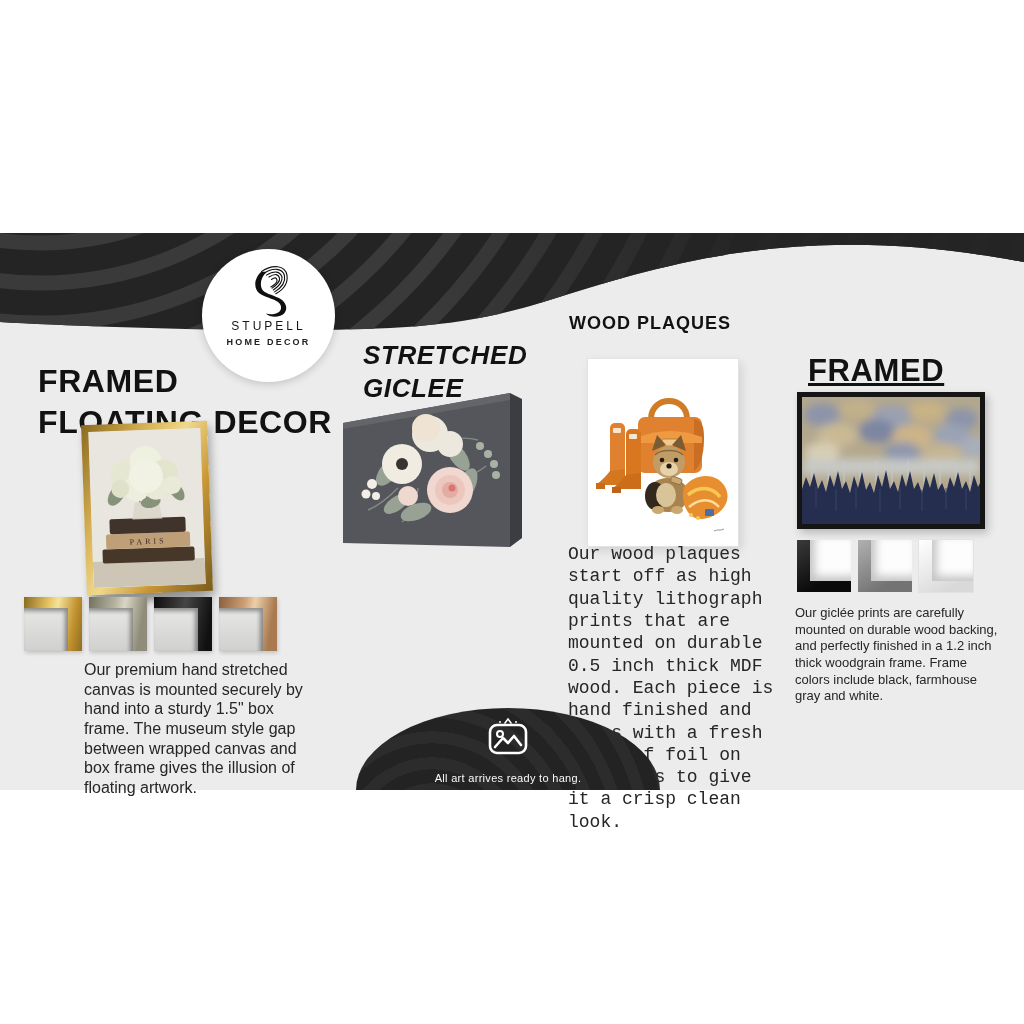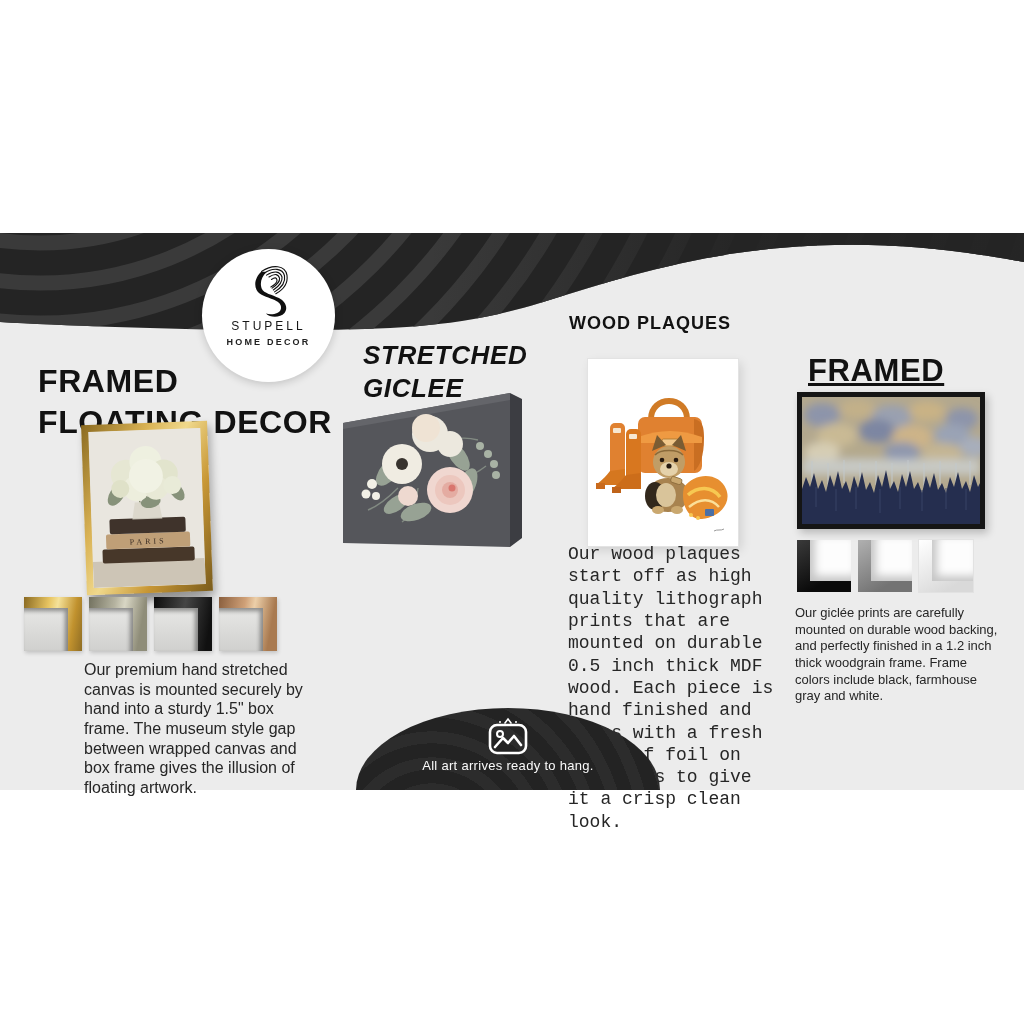--- a/index.html
+++ b/index.html
@@ -54,21 +54,21 @@
     box-shadow:inset 5px -5px 9px rgba(0,0,0,.22);}
   .gsw-black{left:797px;background:linear-gradient(150deg,#3a3a3a,#0a0a0a 70%);}
   .gsw-gray{left:858px;background:linear-gradient(150deg,#b0b0b0,#737373 75%);}
   .gsw-white{left:919px;background:linear-gradient(150deg,#ffffff,#d9d9d9 80%);box-shadow:0 0 0 1px #e2e2e2;}
   
   .dome{position:absolute;left:356px;top:708px;width:304px;height:82px;
     border-radius:152px 152px 0 0 / 82px 82px 0 0;background-color:#232323;
     background-image:repeating-radial-gradient(circle at 25% 170%, rgba(255,255,255,.045) 0 12px, rgba(0,0,0,0) 12px 26px);
     text-align:center;color:#fff;}
   .dome svg{display:block;margin:9px auto 0;}
-  .dome-text{font-size:13px;letter-spacing:.3px;margin-top:1px;color:#fafafa;}
+  .dome-text{font-size:11px;letter-spacing:.3px;margin-top:15px;color:#fafafa;}
 </style>
 </head>
 <body>
 
 <div class="page">
   <div class="band"></div>
 
   <svg class="swoosh" viewBox="0 0 1024 100" preserveAspectRatio="none">
     <defs>
       <clipPath id="swclip">

